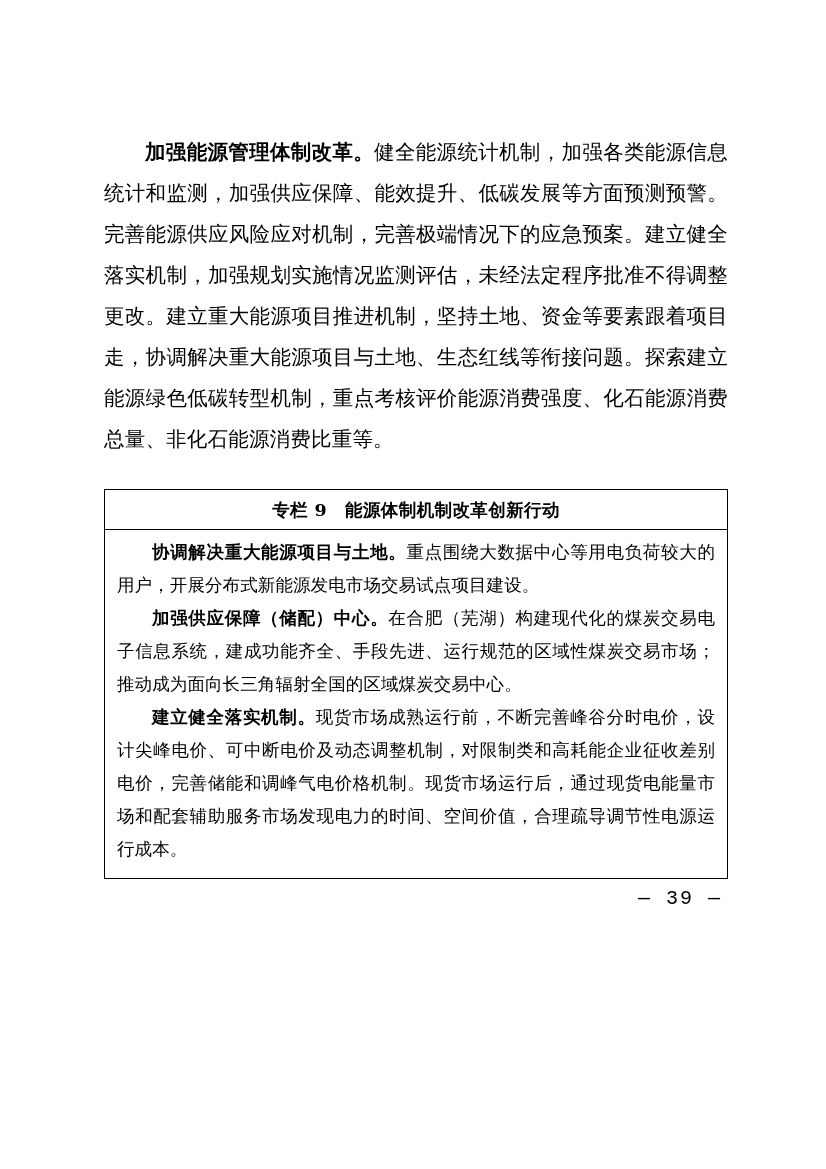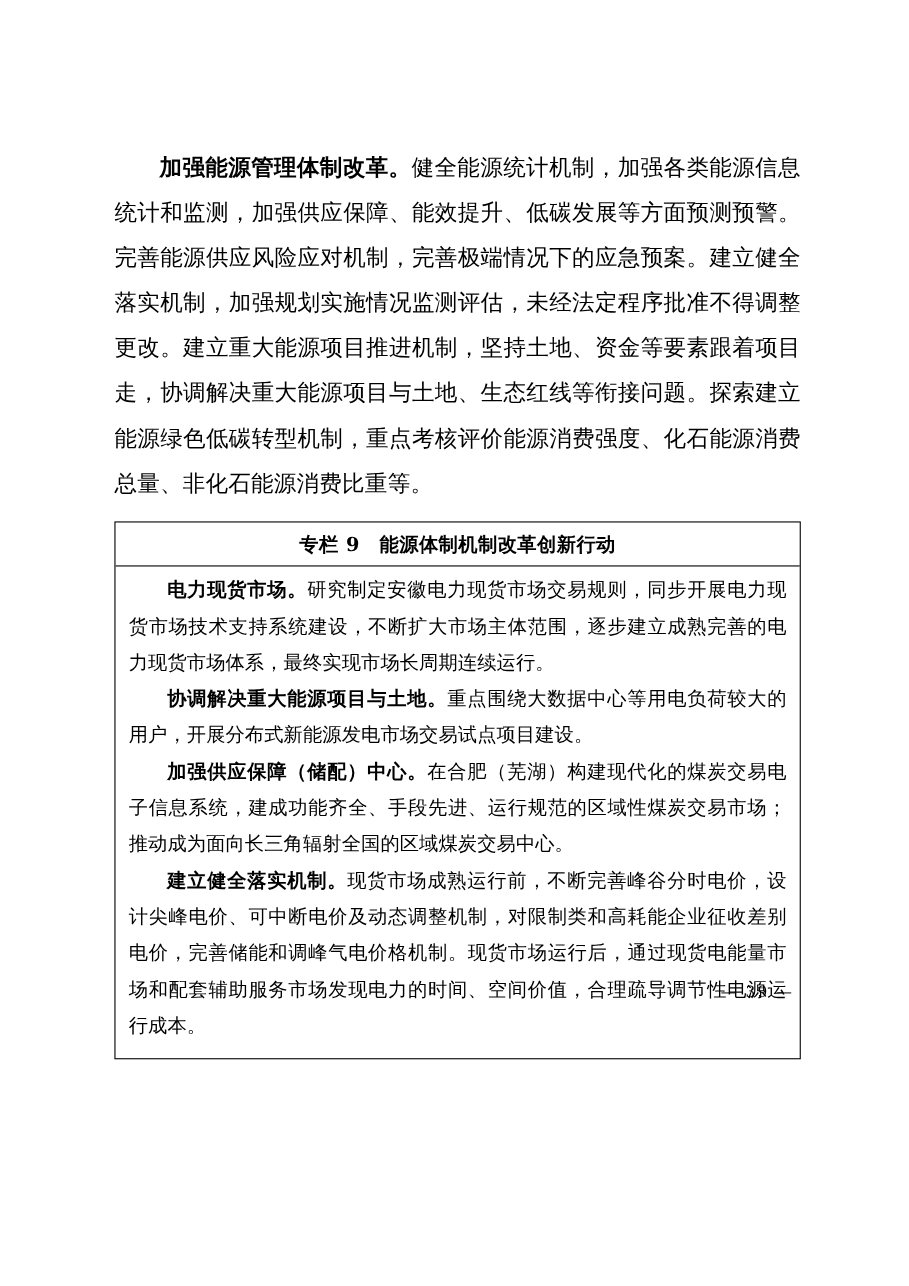--- a/index.html
+++ b/index.html
@@ -31,21 +31,21 @@
     margin: 0;
     letter-spacing: 0.2px;
   }
   .indent {
     text-indent: 2em;
   }
   .bold {
     font-weight: bold;
   }
   .box {
-    margin-top: 14px;
+    margin-top: 29px;
     border: 1.2px solid #000000;
     box-sizing: border-box;
   }
   .box-title {
     text-align: center;
     font-size: 17.5px;
     font-weight: bold;
     padding: 8px 0 7px 0;
     border-bottom: 1.2px solid #000000;
     letter-spacing: 0.4px;
@@ -63,38 +63,38 @@
     text-align: justify;
     text-justify: inter-ideograph;
     text-indent: 2em;
     margin: 0;
     letter-spacing: 0.1px;
   }
   .footer {
     position: absolute;
     right: 104px;
     bottom: 104px;
-    font-size: 14px;
+    font-size: 20px;
     letter-spacing: 2px;
     white-space: nowrap;
+    font-family: Liberation Mono, monospace;
   }
 </style>
 </head>
 <body>
 
 <div class="page">
   <div class="content">
 
     <p class="body-para indent"><span class="bold">加强能源管理体制改革。</span><span>健全能源统计机制，加强各类能源信息统计和监测，加强供应保障、能效提升、低碳发展等方面预测预警。完善能源供应风险应对机制，完善极端情况下的应急预案。建立健全落实机制，加强规划实施情况监测评估，未经法定程序批准不得调整更改。建立重大能源项目推进机制，坚持土地、资金等要素跟着项目走，协调解决重大能源项目与土地、生态红线等衔接问题。探索建立能源绿色低碳转型机制，重点考核评价能源消费强度、化石能源消费总量、非化石能源消费比重等。</span></p>
 
     <div class="box">
       <div class="box-title"><span>专栏 9</span><span class="gap"></span><span>能源体制机制改革创新行动</span></div>
       <div class="box-body">
 
-        <p class="box-para"><span class="bold">电力现货市场。</span><span>研究制定安徽电力现货市场交易规则，同步开展电力现货市场技术支持系统建设，不断扩大市场主体范围，逐步建立成熟完善的电力现货市场体系，最终实现市场长周期连续运行。</span></p>
 
         <p class="box-para"><span class="bold">协调解决重大能源项目与土地。</span><span>重点围绕大数据中心等用电负荷较大的用户，开展分布式新能源发电市场交易试点项目建设。</span></p>
 
         <p class="box-para"><span class="bold">加强供应保障（储配）中心。</span><span>在合肥（芜湖）构建现代化的煤炭交易电子信息系统，建成功能齐全、手段先进、运行规范的区域性煤炭交易市场；推动成为面向长三角辐射全国的区域煤炭交易中心。</span></p>
 
         <p class="box-para"><span class="bold">建立健全落实机制。</span><span>现货市场成熟运行前，不断完善峰谷分时电价，设计尖峰电价、可中断电价及动态调整机制，对限制类和高耗能企业征收差别电价，完善储能和调峰气电价格机制。现货市场运行后，通过现货电能量市场和配套辅助服务市场发现电力的时间、空间价值，合理疏导调节性电源运行成本。</span></p>
 
 
       </div>
     </div>

